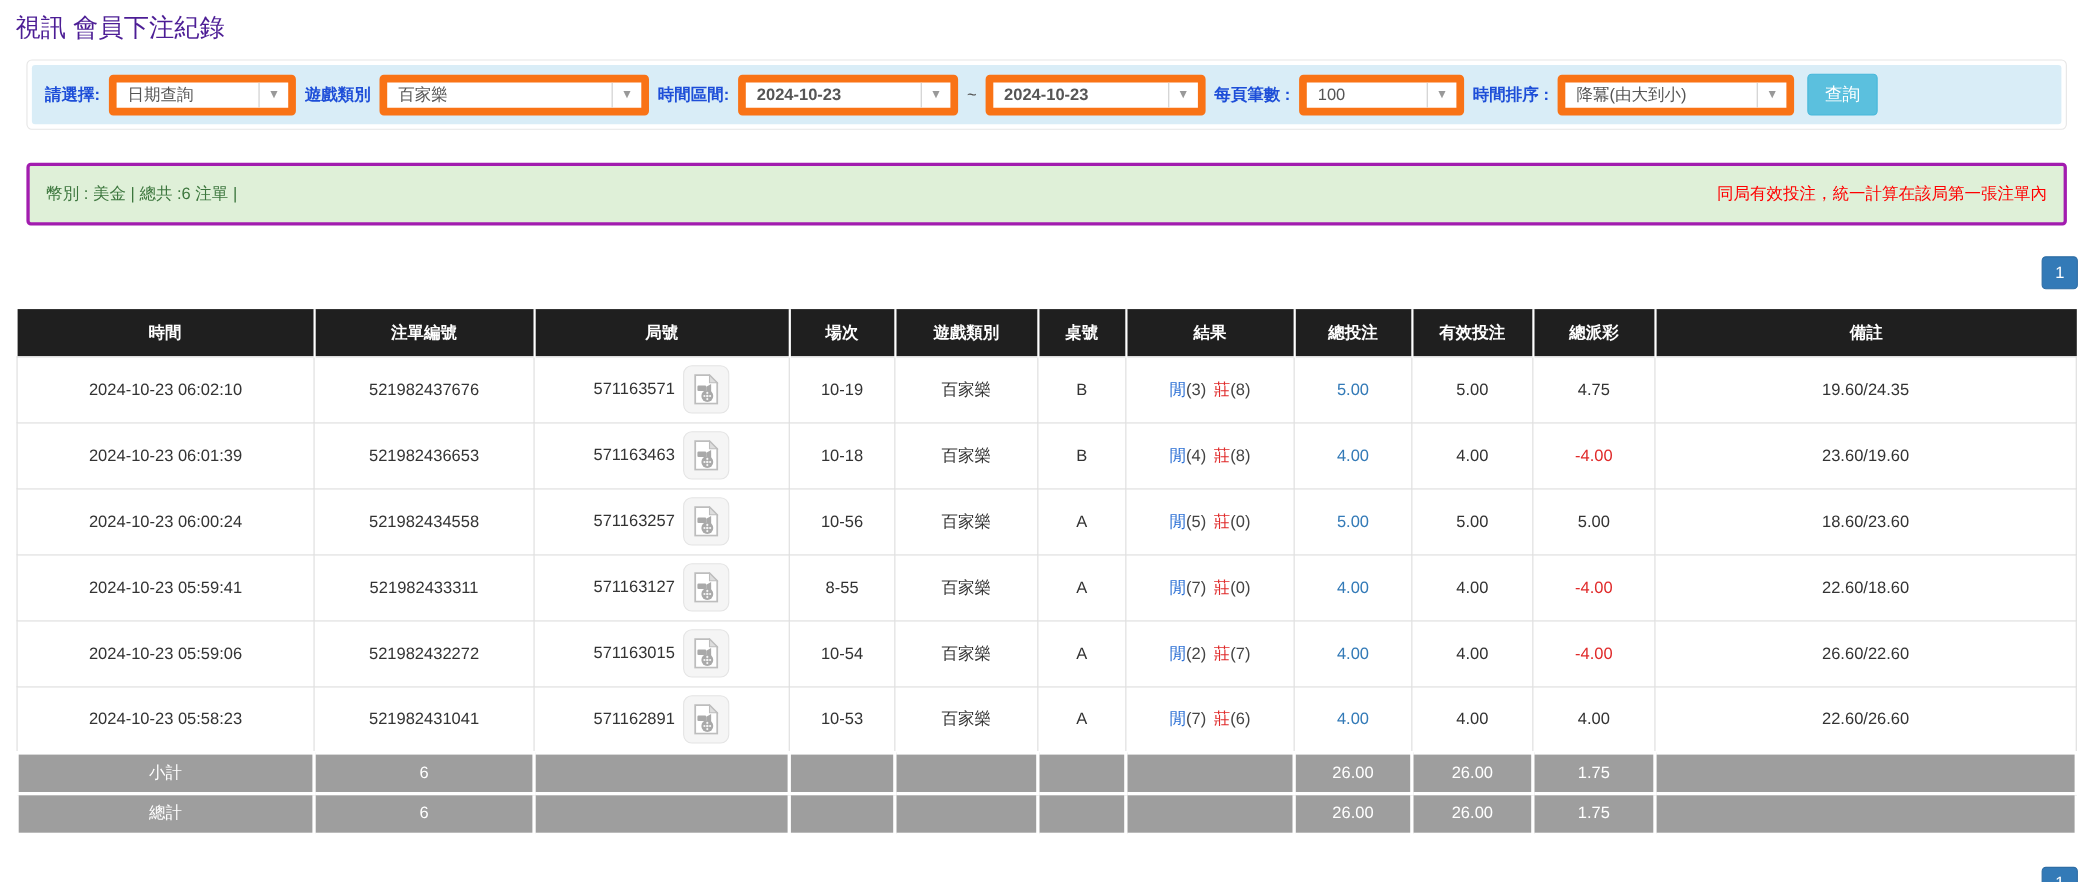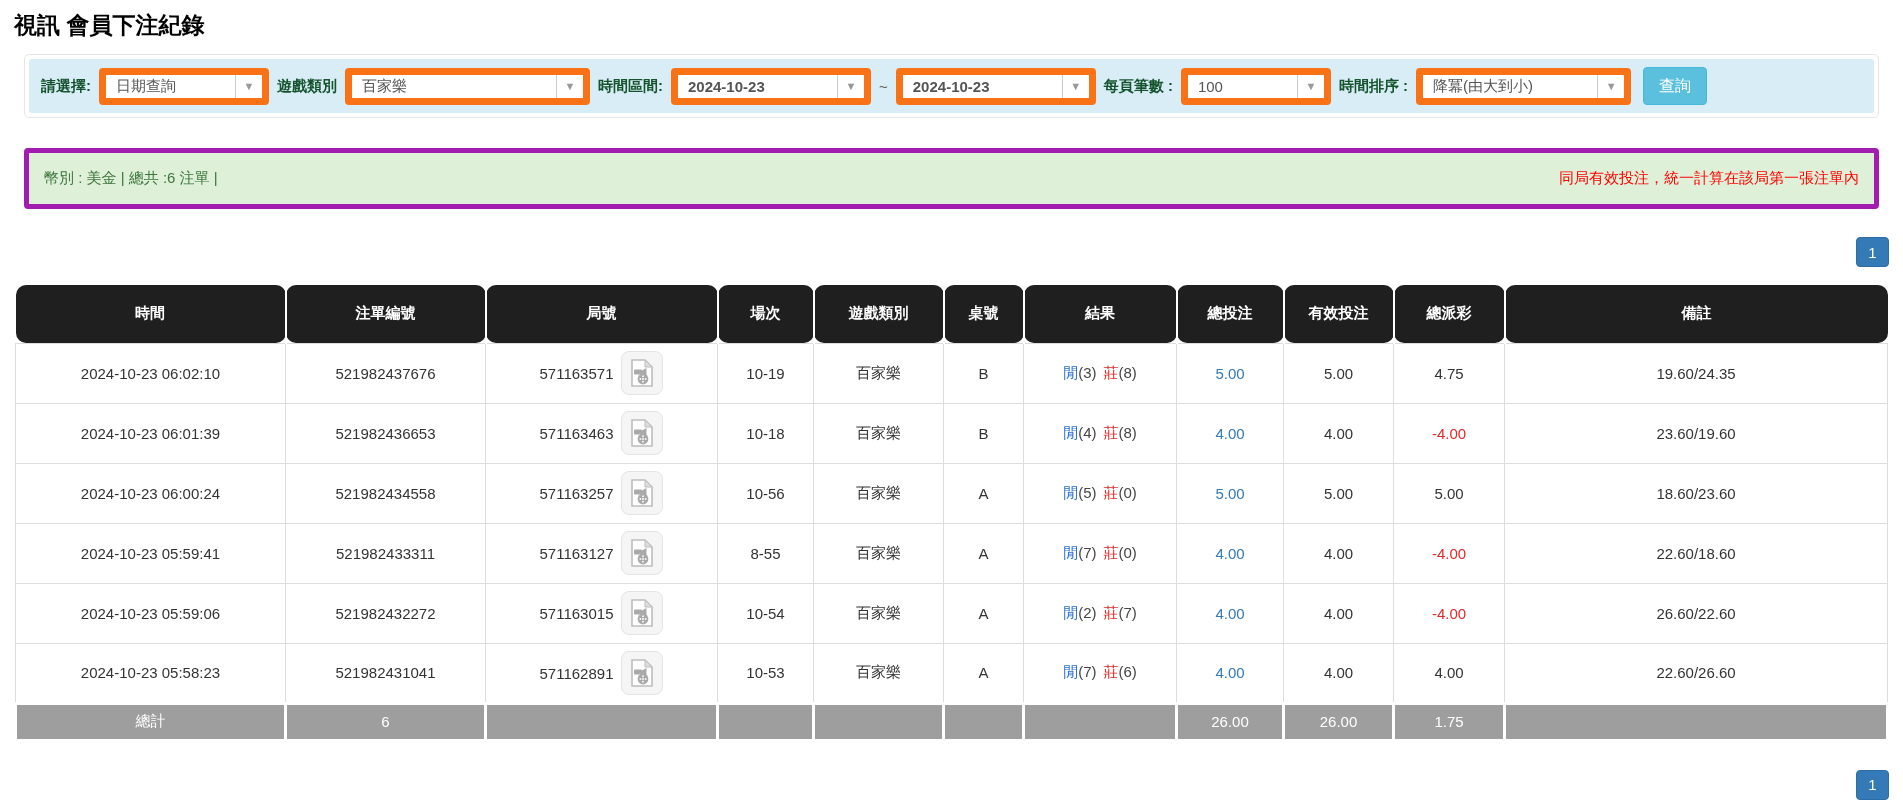--- a/index.html
+++ b/index.html
@@ -2,62 +2,62 @@
 <html><head>
 <meta charset="utf-8">
 <style>
   * { box-sizing: border-box; }
   html,body { margin:0; padding:0; }
   body {
     width:1903px; height:802px; overflow:hidden; background:#fff;
     font-family:"Liberation Sans","DejaVu Sans",sans-serif; color:#333;
   }
   .container { margin:0 14px; }
-  .page-title { font-size:23px; font-weight:700; margin:10px 0 13px; color:#000000; }
+  .page-title { font-size:23px; font-weight:400; margin:10px 0 13px; color:#4c1d95; }
 
   
   .filter-panel { margin:0 10px; border:1px solid #e6e6e6; border-radius:5px; padding:4px; background:#fff; }
   .filter-inner { background:#d9edf7; border-radius:3px; padding:8px 12px; display:flex; align-items:center; gap:8px; }
-  .flabel { color:#14532d; font-weight:bold; font-size:15px; white-space:nowrap; }
+  .flabel { color:#1d4ed8; font-weight:bold; font-size:15px; white-space:nowrap; }
   .tilde { color:#555; font-size:15px; }
   .select {
     display:inline-flex; align-items:center; background:#fff; border:7px solid #f97316;
     border-radius:4px; height:37px; font-size:15px; color:#555; cursor:pointer; overflow:hidden;
   }
   .select .val { padding:0 10px; flex:1; white-space:nowrap; }
   .select .arrow { width:27px; align-self:stretch; border-left:1px solid #ccc; display:flex; align-items:center; justify-content:center; color:#999; font-size:11px; }
   .w-type { width:170px; } .w-game { width:245px; } .w-date { width:200px;font-weight:bold; }
   .w-size { width:150px; } .w-sort { width:215px; }
   .search-btn {
     background:#5bc0de; color:#fff; border:1px solid #46b8da; border-radius:4px;
     height:38px; padding:0 15px; font-size:16px; cursor:pointer; margin-left:4px;
     font-family:inherit;
   }
 
   
   .summary-bar {
-    margin:30px 10px 0; background:#dff0d8; border:5px solid #a21caf; border-radius:4px;
+    margin:30px 10px 0; background:#dff0d8; border:3px solid #a21caf; border-radius:4px;
     padding:16px 15px; display:flex; justify-content:space-between; align-items:center; font-size:15px;
   }
   .summary-left { color:#3c763d; }
   .summary-right { color:#ff0000; }
 
   
   .pager { display:flex; justify-content:flex-end; margin:28px 0 18px; }
   .pager.bottom { margin:28px 0 0; }
   .page-btn {
     background:#337ab7; border:1px solid #2e6da4; color:#fff; min-width:33px; height:30px;
     display:flex; align-items:center; justify-content:center; border-radius:4px; font-size:15px; cursor:pointer;
   }
 
   
   table { width:100%; border-collapse:collapse; table-layout:fixed; font-size:15px; }
   thead th {
-    background:#1f1f1f; color:#fff; font-weight:bold; height:58px;
-    border-left:2px solid #fff; text-align:center; padding:0;border-radius:10px;
+    background:#1f1f1f; color:#fff; font-weight:bold; height:43px;
+    border-left:2px solid #fff; text-align:center; padding:0;
   }
   thead th:first-child { border-left:none; }
   tbody td { height:60px; text-align:center; border:1px solid #ddd; color:#333; background:#fff; padding:0 4px; }
   .round-no { vertical-align:middle; }
   .video-btn {
     width:42px; height:44px; background:#f5f5f5; border:1px solid #e4e4e4; border-radius:8px;
     display:inline-flex; align-items:center; justify-content:center; vertical-align:middle;
     margin-left:8px; cursor:pointer; padding:0;
   }
   .link-blue { color:#337ab7; cursor:pointer; }
@@ -345,32 +345,45 @@
     <td>
       <span class="link-blue total-bet-link">4.00</span>
     </td>
     <td>4.00</td>
     <td>4.00</td>
     <td>22.60/26.60</td>
   </tr>
       </tbody>
     <tfoot>
       <tr>
-        <td>總計</td>
+        <td>小計</td>
         <td>6</td>
         <td></td>
           <td></td>
         <td></td>
           <td></td>
         <td></td>
         <td>26.00</td>
         <td>26.00</td>
         <td>1.75</td>
         <td></td>
       </tr>
+      <tr>
+        <td>總計</td>
+        <td>6</td>
+        <td></td>
+          <td></td>
+        <td></td>
+          <td></td>
+        <td></td>
+        <td>26.00</td>
+        <td>26.00</td>
+        <td>1.75</td>
+        <td></td>
+      </tr>
     </tfoot>
   </table>
 
   <div class="pager bottom">
     <span class="page-btn">1</span>
   </div>
 
 </div>
 
 </body></html>

